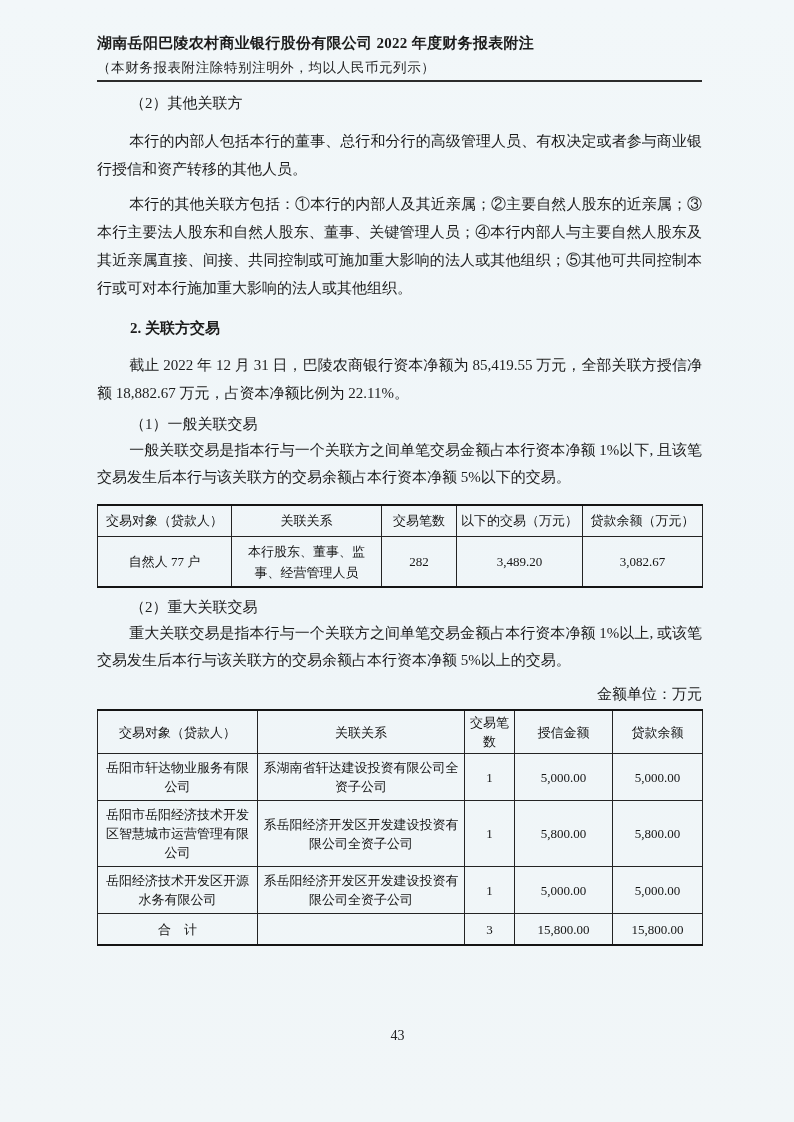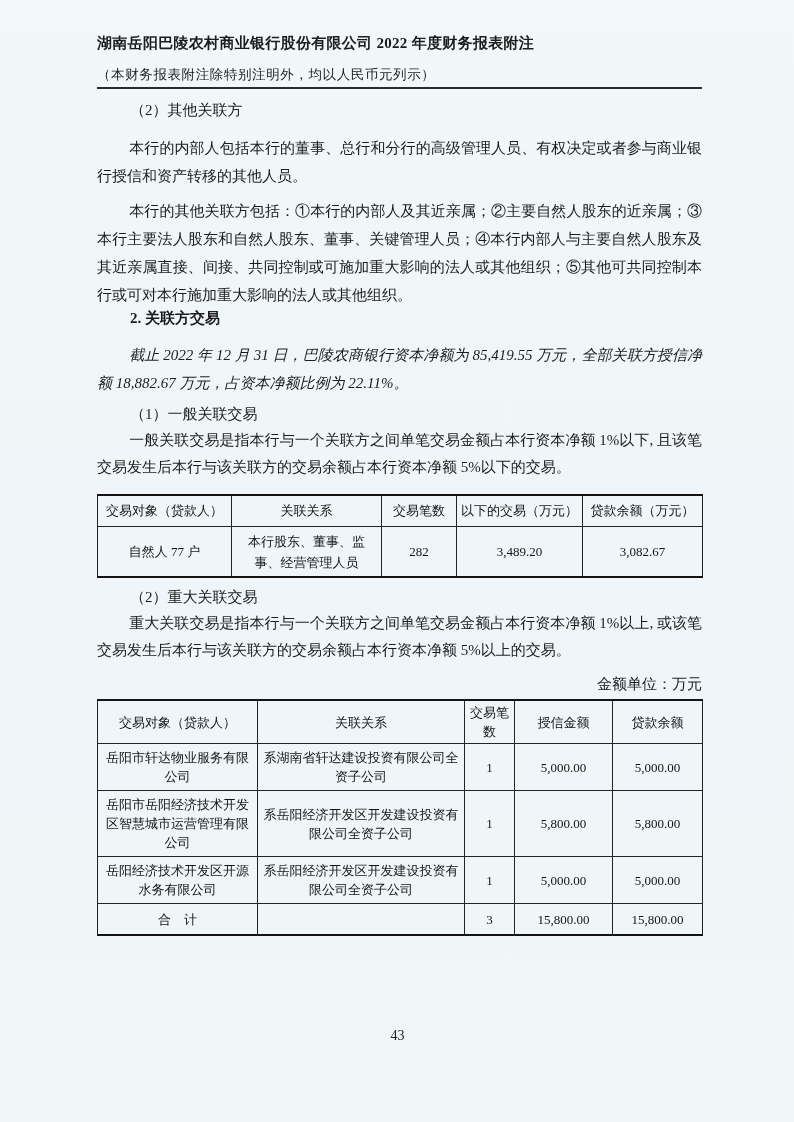--- a/index.html
+++ b/index.html
@@ -9,25 +9,25 @@
     height: 1122px;
     margin: 0 auto;
     background: linear-gradient(180deg, #f2f7f9 0%, #eff5f8 55%, #f1f6f8 100%);
     font-family: "Liberation Serif", "DejaVu Serif", serif;
     color: #1c1c1c;
     overflow: hidden;
   }
   .content { padding: 34px 92px 0 97px; border-radius: 16px; }
 
   .doc-title { font-size: 15px; font-weight: bold; letter-spacing: 0.3px; }
-  .doc-subtitle { font-size: 13.5px; margin-top: 13px; letter-spacing: 0.6px; }
+  .doc-subtitle { font-size: 13.5px; margin-top: 6px; letter-spacing: 0.6px; }
   .header-rule { border-top: 2px solid #2c2c2c; margin-top: 3px; }
 
   .subheading { font-size: 15px; text-indent: 2.2em; margin-top: 12px; }
-  .heading-bold { font-size: 15px; font-weight: bold; text-indent: 2.2em; }
+  .heading-bold { font-size: 15px; font-weight: bold; text-indent: 2.2em; margin-top: 17px; }
 
   .para {
     font-size: 15px;
     line-height: 28px;
     text-align: justify;
     text-indent: 2.15em;
     margin: 10px 0 0 0;
   }
   .para.first { margin-top: 7px; }
   .para.tight { margin-top: 3px; line-height: 27px; }
@@ -78,21 +78,21 @@
 
     <div class="doc-title">湖南岳阳巴陵农村商业银行股份有限公司 2022 年度财务报表附注</div>
     <div class="doc-subtitle">（本财务报表附注除特别注明外，均以人民币元列示）</div>
     <div class="header-rule"></div>
 
     <div class="subheading">（2）其他关联方</div>
     <p class="para" style="margin-top:14px;">本行的内部人包括本行的董事、总行和分行的高级管理人员、有权决定或者参与商业银行授信和资产转移的其他人员。</p>
     <p class="para first">本行的其他关联方包括：①本行的内部人及其近亲属；②主要自然人股东的近亲属；③本行主要法人股东和自然人股东、董事、关键管理人员；④本行内部人与主要自然人股东及其近亲属直接、间接、共同控制或可施加重大影响的法人或其他组织；⑤其他可共同控制本行或可对本行施加重大影响的法人或其他组织。</p>
 
     <div class="heading-bold">2. 关联方交易</div>
-    <p class="para" style="margin-top:13px;font-style:italic;">截止 2022 年 12 月 31 日，巴陵农商银行资本净额为 85,419.55 万元，全部关联方授信净额 18,882.67 万元，占资本净额比例为 22.11%。</p>
+    <p class="para" style="margin-top:13px;">截止 2022 年 12 月 31 日，巴陵农商银行资本净额为 85,419.55 万元，全部关联方授信净额 18,882.67 万元，占资本净额比例为 22.11%。</p>
 
     <div class="subheading" style="margin-top:8px;">（1）一般关联交易</div>
     <p class="para tight">一般关联交易是指本行与一个关联方之间单笔交易金额占本行资本净额 1%以下, 且该笔交易发生后本行与该关联方的交易余额占本行资本净额 5%以下的交易。</p>
 
     <table class="doc-table t1">
       <colgroup>
         <col style="width:134px">
           <col style="width:150px">
           <col style="width:75px">
           <col style="width:126px">

